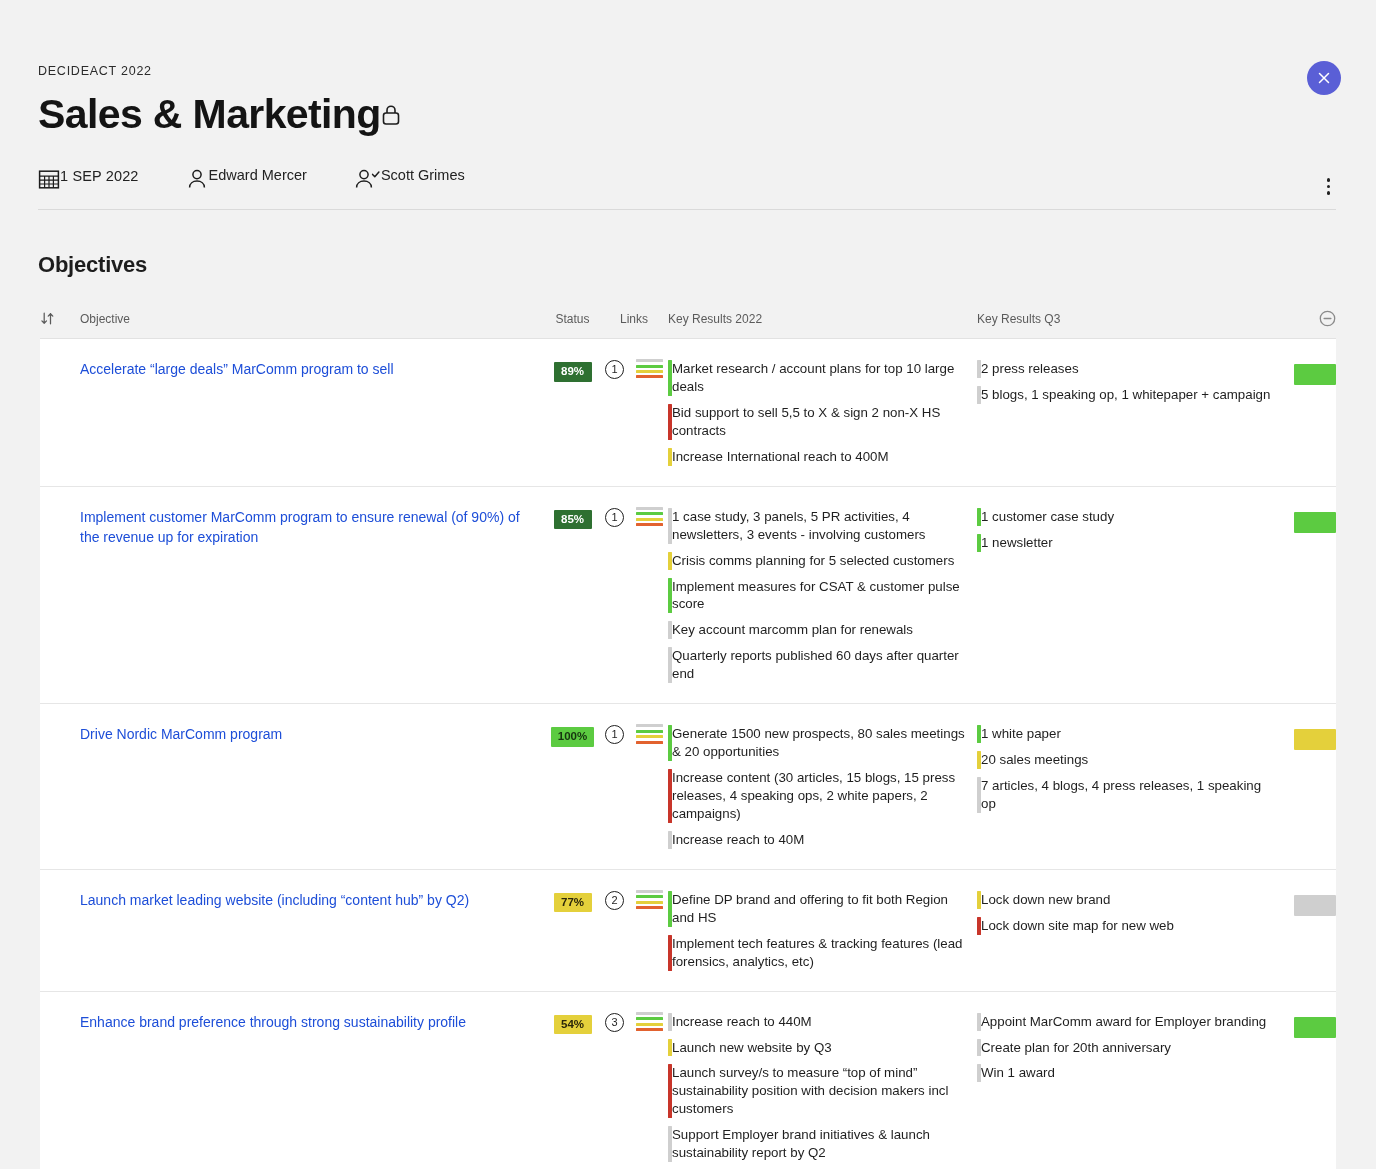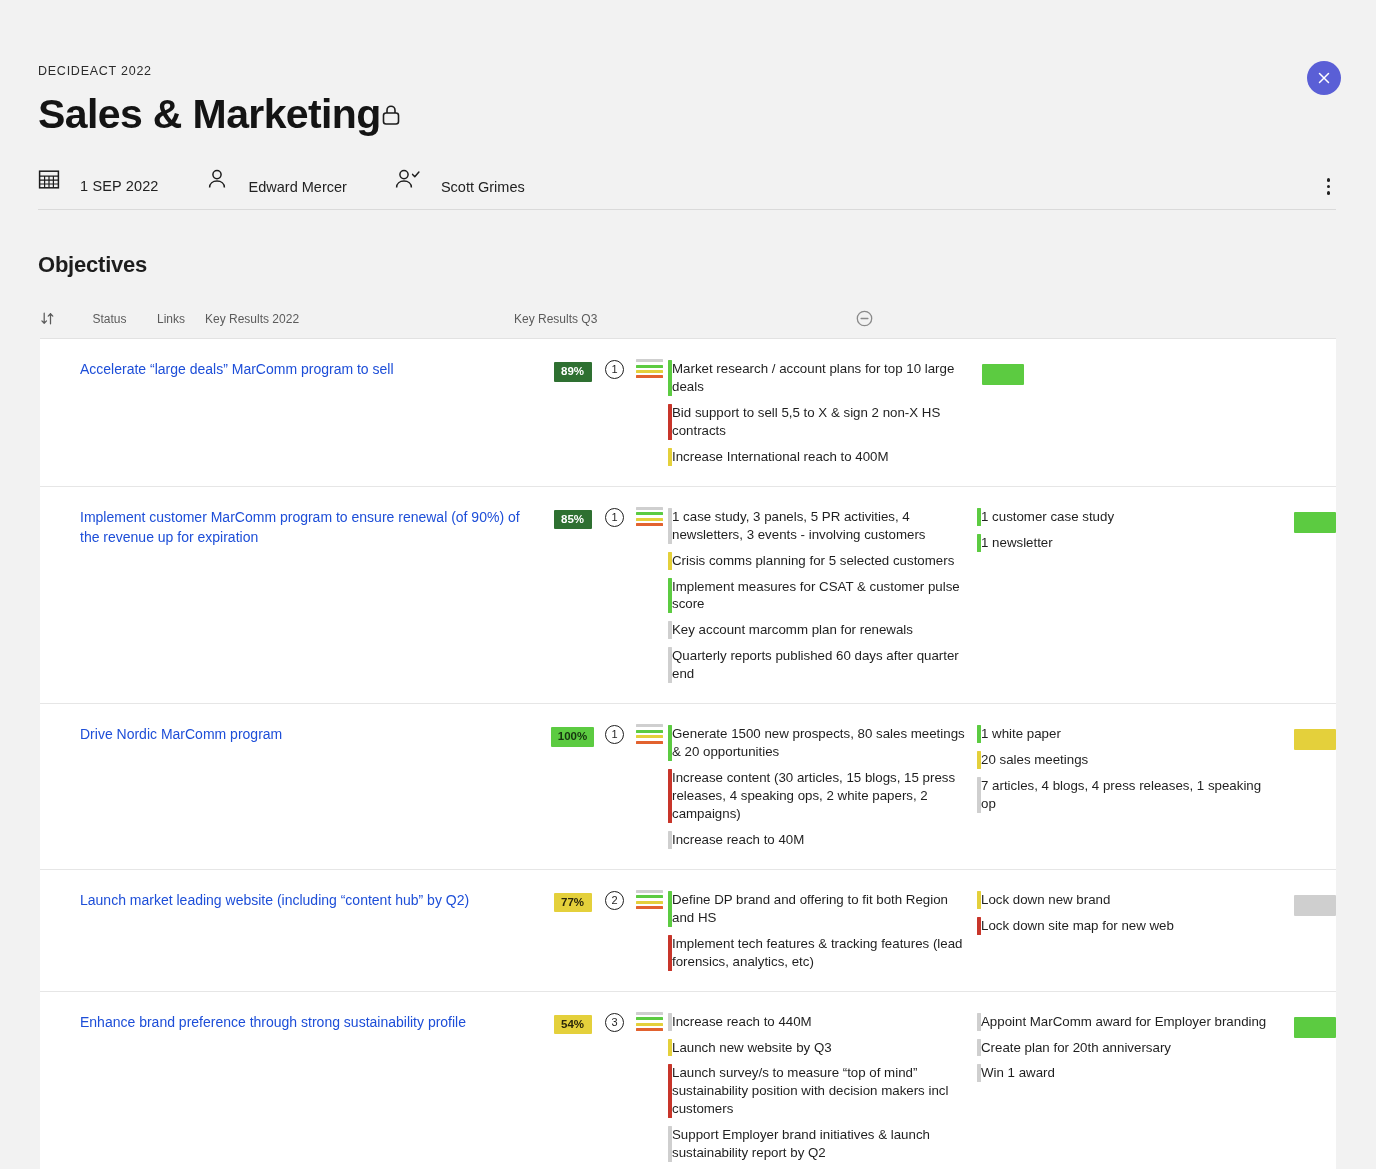--- a/index.html
+++ b/index.html
@@ -61,22 +61,22 @@
     margin: 33px 40px 0 38px;
     padding-bottom: 16px;
     border-bottom: 1px solid #dadada;
     display: flex;
     align-items: center;
     position: relative;
     height: 42px;
   }
   .meta-item {
     display: flex;
-    align-items: flex-end;
-    gap: 20px;
+    align-items: flex-start;
+    gap: 0;
     margin-right: 46px;
   }
   .meta-text { font-size: 14.5px; color: #222; }
   .meta-date { letter-spacing: 0.01em; }
   .kebab {
     position: absolute;
     right: 0;
     top: 8px;
     display: flex;
     flex-direction: column;
@@ -263,20 +263,21 @@
 
   <div class="table">
 
     <div class="thead">
       <div class="col-sort">
         <svg width="15" height="15" viewBox="0 0 15 15" fill="none">
           <path d="M4.2 2.2V12.3M4.2 12.3L1.9 9.9M4.2 12.3L6.5 9.9" stroke="#5b5b5b" stroke-width="1.25" stroke-linecap="round" stroke-linejoin="round"></path>
           <path d="M10.5 12.8V2.7M10.5 2.7L8.2 5.1M10.5 2.7L12.8 5.1" stroke="#5b5b5b" stroke-width="1.25" stroke-linecap="round" stroke-linejoin="round"></path>
         </svg>
       </div>
+      <div class="col-obj">Objective</div>
       <div class="col-status">Status</div>
       <div class="col-links">Links</div>
       <div class="col-kr22">Key Results 2022</div>
       <div class="col-kr3">Key Results Q3</div>
       <div class="col-chip">
         <svg width="17" height="17" viewBox="0 0 17 17" fill="none">
           <circle cx="8.5" cy="8.5" r="7.2" stroke="#8a8a8a" stroke-width="1.3"></circle>
           <path d="M5.1 8.5H11.9" stroke="#8a8a8a" stroke-width="1.3" stroke-linecap="round"></path>
         </svg>
       </div>
@@ -302,20 +303,32 @@
               <div class="kr">
                 <span class="bar" style="background:#c8352a"></span>
                 <span class="txt">Bid support to sell 5,5 to X &amp; sign 2 non-X HS contracts</span>
               </div>
               <div class="kr">
                 <span class="bar" style="background:#e4d03b"></span>
                 <span class="txt">Increase International reach to 400M</span>
               </div>
             </div>
           </div>
+          <div class="col-kr3">
+            <div class="kr-list">
+              <div class="kr">
+                <span class="bar" style="background:#cfcfcf"></span>
+                <span class="txt">2 press releases</span>
+              </div>
+              <div class="kr">
+                <span class="bar" style="background:#cfcfcf"></span>
+                <span class="txt">5 blogs, 1 speaking op, 1 whitepaper + campaign</span>
+              </div>
+            </div>
+          </div>
           <div class="col-chip">
             <span class="chip" style="background:#5ccb41"></span>
           </div>
         </div>
         <div class="row">
           <div class="col-sort"></div>
           <div class="col-obj">Implement customer MarComm program to ensure renewal (of 90%) of the revenue up for expiration</div>
           <div class="col-status"><span class="badge green-dark">85%</span></div>
           <div class="col-links"><span class="link-circle">1</span><span class="bars-icon">
               <span style="background:#cfcfcf"></span>

